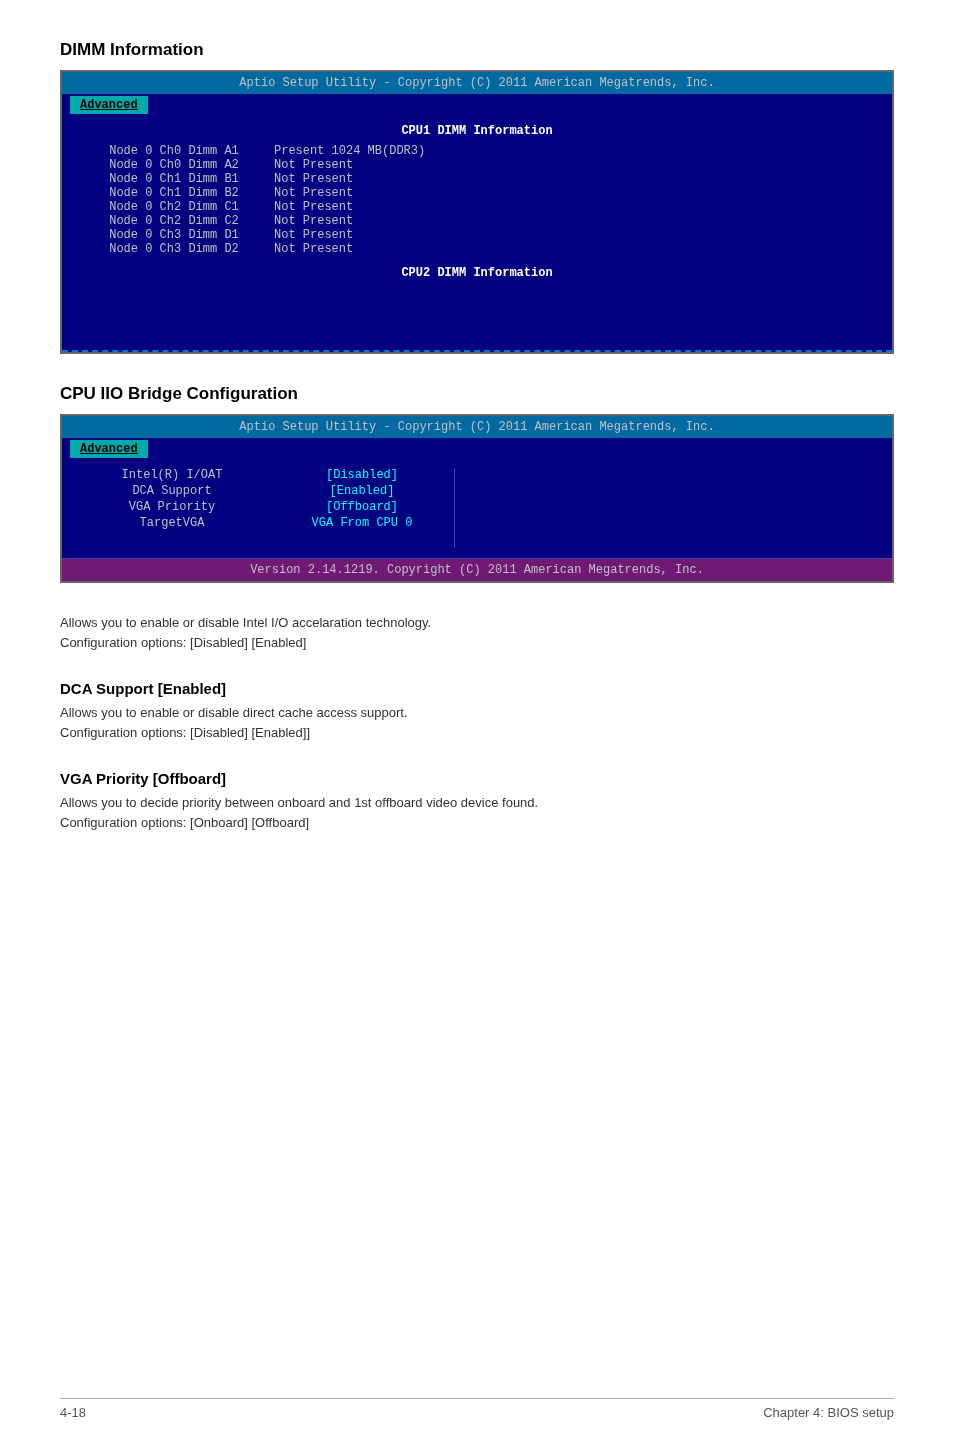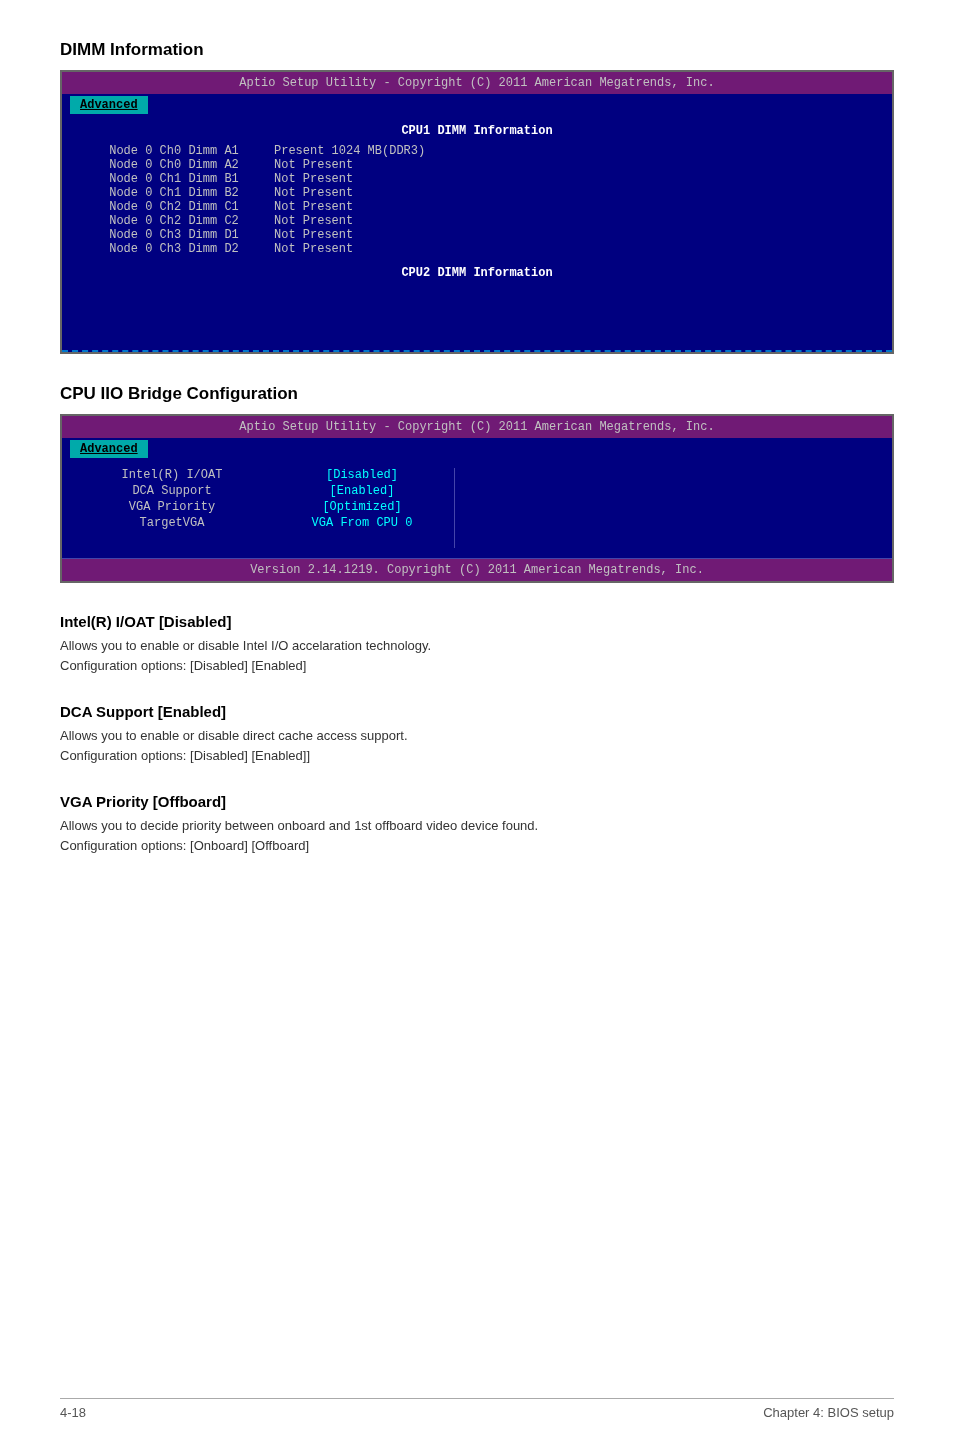--- a/index.html
+++ b/index.html
@@ -25,21 +25,21 @@
     .bios-screen {
       border: 2px solid #666;
       background: #000080;
       color: #c0c0c0;
       font-family: 'Courier New', Courier, monospace;
       font-size: 12px;
       margin-bottom: 30px;
     }
 
     .bios-header {
-      background: #701a75;
+      background: #0369a1;
       color: #c0c0c0;
       text-align: center;
       padding: 4px 8px;
       font-family: 'Courier New', Courier, monospace;
       font-size: 12px;
     }
 
     .bios-tab-bar {
       background: #000080;
       padding: 2px 8px 0 8px;
@@ -239,34 +239,33 @@
 
         <div style="color: rgb(192, 192, 192); margin-bottom: 2px;">Intel(R) I/OAT</div>
             <div style="color: rgb(192, 192, 192); margin-bottom: 2px;">DCA Support</div>
             <div style="color: rgb(192, 192, 192); margin-bottom: 2px;">VGA Priority</div>
             <div style="color: rgb(192, 192, 192); margin-bottom: 2px;">TargetVGA</div>
           </div>
         <div class="bios-middle">
 
         <div style="color: rgb(0, 255, 255); margin-bottom: 2px;">[Disabled]</div>
             <div style="color: rgb(0, 255, 255); margin-bottom: 2px;">[Enabled]</div>
-            <div style="color: rgb(0, 255, 255); margin-bottom: 2px;">[Optimized]</div>
+            <div style="color: rgb(0, 255, 255); margin-bottom: 2px;">[Offboard]</div>
             <div style="color: rgb(0, 255, 255); margin-bottom: 10px;">VGA From CPU 0</div>
           </div>
         <div class="bios-right">
           <div style="height:80px;"></div>
         </div>
       </div>
     </div>
     <div class="bios-footer">Version 2.14.1219. Copyright (C) 2011 American Megatrends, Inc.</div>
   </div>
 </div>
 
 <div class="screen-section">
-  <div class="sub-heading">Intel(R) I/OAT [Disabled]</div>
   <div class="sub-desc" style="white-space: pre-line;">Allows you to enable or disable Intel I/O accelaration technology.
 Configuration options: [Disabled] [Enabled]</div>
 </div>
 
 <div class="screen-section">
   <div class="sub-heading">DCA Support [Enabled]</div>
   <div class="sub-desc" style="white-space: pre-line;">Allows you to enable or disable direct cache access support.
 Configuration options: [Disabled] [Enabled]]</div>
 </div>
 

